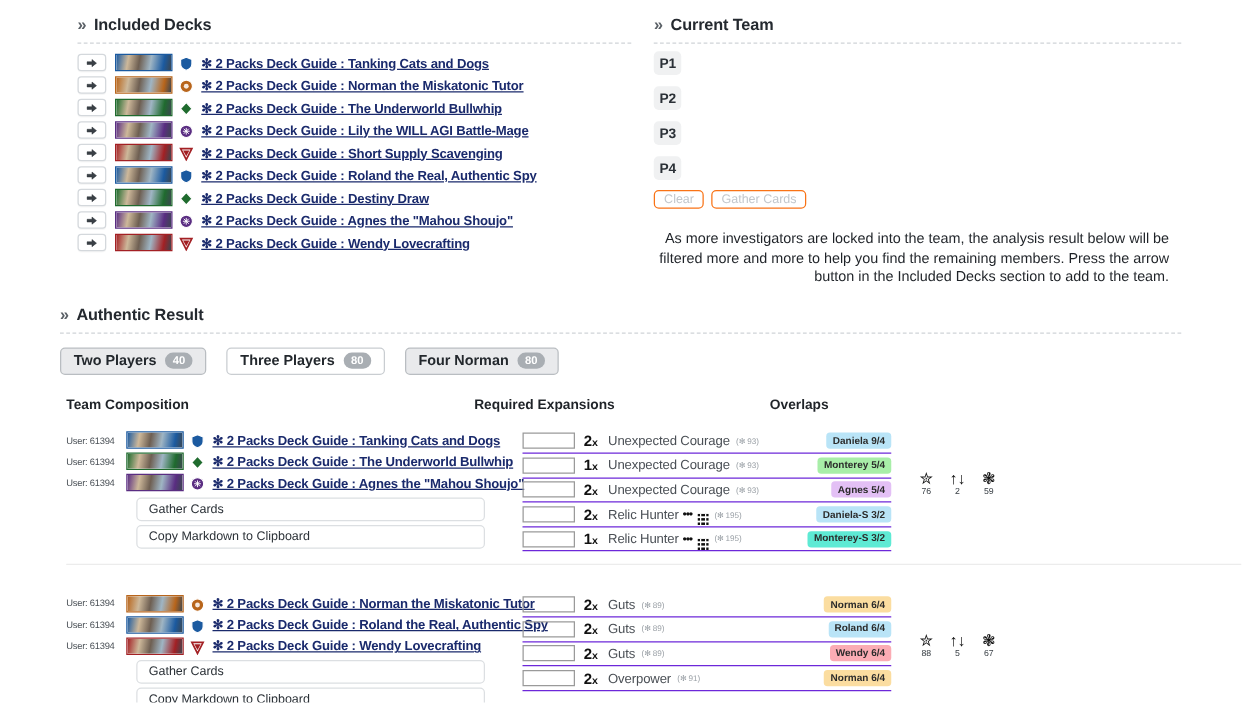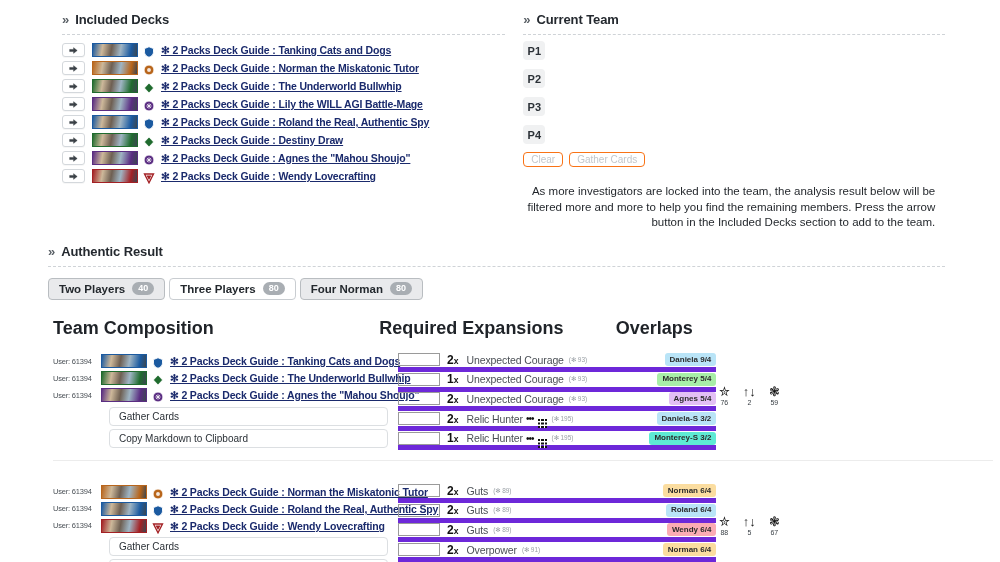--- a/index.html
+++ b/index.html
@@ -77,63 +77,63 @@
   .note {
     margin-top: 17px; font-size: 11.5px; line-height: 15.5px; color: #1f2328;
     width: 412px;
     text-align: right;
   }
 
   
   .analysis { padding: 0 55px 0 48px; margin-top: 13px; }
   .analysis .sec-rule { margin: 7px 0 0 0; }
 
-  .tabs { display: flex; gap: 4px; margin-top: 11px; }
+  .tabs { display: flex; gap: 16px; margin-top: 11px; }
   .tab {
     display: flex; align-items: center; gap: 7px;
     border: 1px solid #b9bdc1; border-radius: 4px;
     background: #e9eaec; padding: 4px 10px 4px 10px;
     font-size: 11.5px; font-weight: bold; color: #23282d;
     height: 22px;
   }
   .tab.active { background: #ffffff; border-color: #c9cdd1; }
   .tab .badge {
     background: #a9aeb3; color: #fff; border-radius: 9px;
     font-size: 9px; font-weight: bold; padding: 1px 6px; line-height: 11px;
     min-width: 20px; text-align: center;
   }
 
   .colhead-row { display: flex; margin-top: 18px; padding-left: 5px; }
-  .colhead { font-size: 18px; font-weight: bold; color: #1f2328; }
+  .colhead { font-size: 11px; font-weight: bold; color: #1f2328; }
   .ch1 { width: 345px; }
   .ch2 { width: 348px; }
   .ch3 { width: 250px; }
 
   
-  .result-block { display: flex; padding-left: 5px; position: relative; }
+  .result-block { display: flex; padding-left: 5px; position: relative; gap: 20px; }
   .rb-divider {
     border-top: 1px solid #ececec; margin: 10px 0 0 5px; width: 940px;
   }
 
   .comp-col { width: 345px; padding-top: 4px; }
   .comp-row { display: flex; align-items: center; height: 17px; }
   .user-tag {
     font-size: 7.5px; color: #4a5056; width: 48px; flex: 0 0 auto;
     letter-spacing: -0.2px;
   }
   .big-btn {
     border: 1px solid #dcdfe2; border-radius: 4px; background: #fff;
     font-size: 10px; color: #2b3137; padding: 2px 0 2px 9px; text-align: left;
     width: 279px; margin-left: 56px; margin-top: 3px; line-height: 13px;
   }
 
   .ov-col { width: 348px; padding-top: 4px; }
   .ov-row {
     display: flex; align-items: center; height: 19.6px;
-    border-bottom: 5px solid #6d28d9; gap: 0;
+    border-bottom: 1px solid #6d28d9; gap: 0;
   }
   .ov-thumb {
     width: 42px; height: 13px; border: 1px solid #9a9a9a; flex: 0 0 auto;
     margin-right: 7px; position: relative; overflow: hidden;
   }
   .ov-qty { font-size: 12px; font-weight: bold; color: #111; margin-right: 8px; }
   .ov-qty span { font-size: 8.5px; font-weight: bold; }
   .ov-name {
     font-size: 10.5px; color: #4a4f55; white-space: nowrap; letter-spacing: -0.1px;
   }
@@ -221,20 +221,35 @@
               </svg>
             </button>
             <span class="thumb" style="border-color: rgb(90, 45, 130);">
               <i style="background: linear-gradient(100deg, rgb(90, 45, 130) 0%, rgb(205, 184, 154) 22%, rgb(110, 95, 82) 42%, rgb(159, 181, 196) 62%, rgb(90, 45, 130) 85%, rgb(59, 70, 80) 100%);"></i>
             </span>
             <span class="cls-icon" style="width: 12px; height: 12px;"><svg viewBox="0 0 16 16" width="12" height="12">
                 <circle cx="8" cy="8" r="6.6" fill="#5a2d82" stroke="#fff" stroke-width="1.2"></circle>
                 <path d="M4.4 8 h7.2 M8 4.4 v7.2 M5.3 5.3 l5.4 5.4 M10.7 5.3 l-5.4 5.4" stroke="#fff" stroke-width="1"></path>
               </svg></span>
             <a class="deck-link" href="#">✻ 2 Packs Deck Guide : Lily the WILL AGI Battle-Mage</a>
+          </div>
+          <div class="deck-row">
+            <button class="arrow-btn">
+              <svg width="11" height="9" viewBox="0 0 11 9">
+                <path d="M0.8 3.2 H5.6 V1 L10 4.5 L5.6 8 V5.8 H0.8 Z" fill="#3a4046" stroke="#2b3137" stroke-width=".5" stroke-linejoin="round"></path>
+              </svg>
+            </button>
+            <span class="thumb" style="border-color: rgb(163, 32, 36);">
+              <i style="background: linear-gradient(100deg, rgb(163, 32, 36) 0%, rgb(205, 184, 154) 22%, rgb(110, 95, 82) 42%, rgb(159, 181, 196) 62%, rgb(163, 32, 36) 85%, rgb(59, 70, 80) 100%);"></i>
+            </span>
+            <span class="cls-icon" style="width: 12px; height: 12px;"><svg viewBox="0 0 16 16" width="12" height="12">
+                <path d="M2 2.6 H14 L8 14.4 Z" fill="none" stroke="#a32024" stroke-width="1.8"></path>
+                <path d="M4.6 4.6 H11.4 L8 10.6 Z" fill="#a32024"></path>
+              </svg></span>
+            <a class="deck-link" href="#">✻ 2 Packs Deck Guide : Short Supply Scavenging</a>
           </div>
           <div class="deck-row">
             <button class="arrow-btn">
               <svg width="11" height="9" viewBox="0 0 11 9">
                 <path d="M0.8 3.2 H5.6 V1 L10 4.5 L5.6 8 V5.8 H0.8 Z" fill="#3a4046" stroke="#2b3137" stroke-width=".5" stroke-linejoin="round"></path>
               </svg>
             </button>
             <span class="thumb" style="border-color: rgb(27, 90, 160);">
               <i style="background: linear-gradient(100deg, rgb(27, 90, 160) 0%, rgb(205, 184, 154) 22%, rgb(110, 95, 82) 42%, rgb(159, 181, 196) 62%, rgb(27, 90, 160) 85%, rgb(59, 70, 80) 100%);"></i>
             </span>

